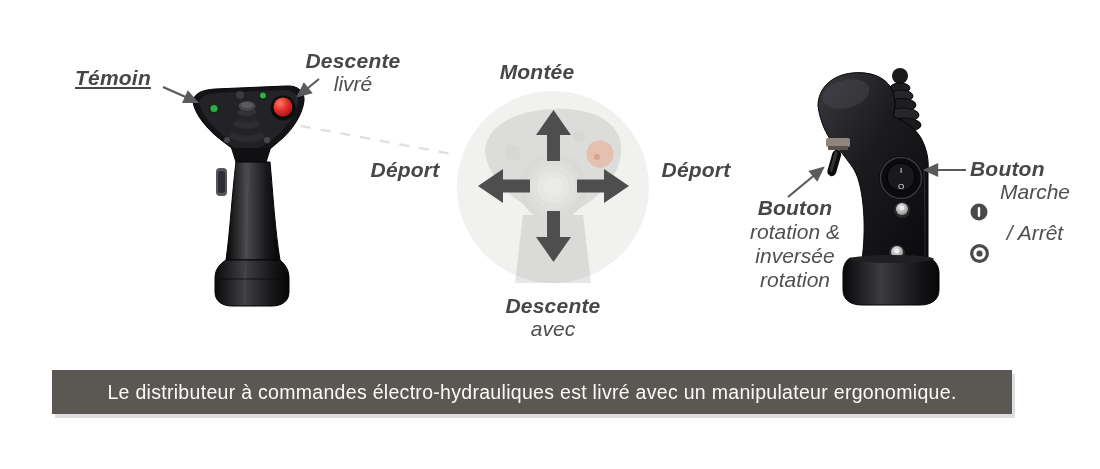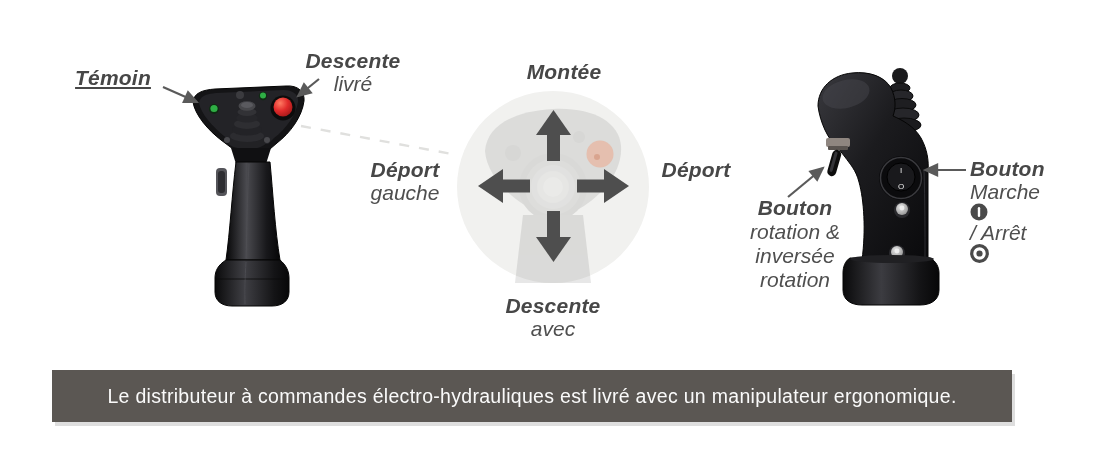--- a/index.html
+++ b/index.html
@@ -13,33 +13,33 @@
   
   .lbl{
     position:absolute;font-style:italic;color:#474747;
     font-size:21px;line-height:23px;white-space:nowrap;
   }
   .lbl .b{font-weight:700;display:block;letter-spacing:.2px;}
   .lbl .r{font-weight:400;display:block;color:#4f4f4f;}
   .t-center{text-align:center;}
   .t-left{text-align:left;}
   .lh24{line-height:24px;}
-  .iconline{display:flex;align-items:center;gap:6px;}
+  .iconline{display:flex;align-items:center;gap:6px;text-align:center;}
   .pwr-ico{flex:0 0 auto;}
 
   
   .dir-circle{
     left:457px;top:91px;width:192px;height:192px;border-radius:50%;
     background:#f1f1ef;
   }
   .dir-circle svg{position:absolute;left:0;top:0;}
 
   
   .banner{
-    left:52px;top:370px;width:960px;height:52px;background:#5b5753;
+    left:52px;top:370px;width:960px;height:44px;background:#5b5753;
     color:#fafafa;display:flex;align-items:center;justify-content:center;
     font-size:19.5px;letter-spacing:.3px;box-shadow:3px 4px 0 #dedede;
   }
   .swmark{font-family:"Liberation Sans",sans-serif;font-style:normal;}
 </style>
 </head>
 <body>
 
 <div class="stage">
 
@@ -227,27 +227,26 @@
 
   <div class="lbl t-center" style="left:48px;top:66px;width:130px;text-decoration:underline;">
     <span class="b">Témoin</span>
   </div>
 
   <div class="lbl t-center" style="left:288px;top:49px;width:130px;">
     <span class="b">Descente</span>
     <span class="r">livré</span>
   </div>
 
-  <div class="lbl t-center" style="left:484px;top:60px;width:160px;">
+  <div class="lbl t-center" style="left:457px;top:60px;width:160px;">
     <span class="b">Montée</span>
   </div>
 
   <div class="lbl t-center" style="left:349px;top:158px;width:112px;">
     <span class="b">Déport</span>
-    <span class="r">gauche</span>
   </div>
 
   <div class="lbl t-center" style="left:640px;top:158px;width:112px;">
     <span class="b">Déport</span>
   </div>
 
   <div class="lbl t-center" style="left:490px;top:294px;width:126px;">
     <span class="b">Descente</span>
     <span class="r">avec</span>
   </div>

